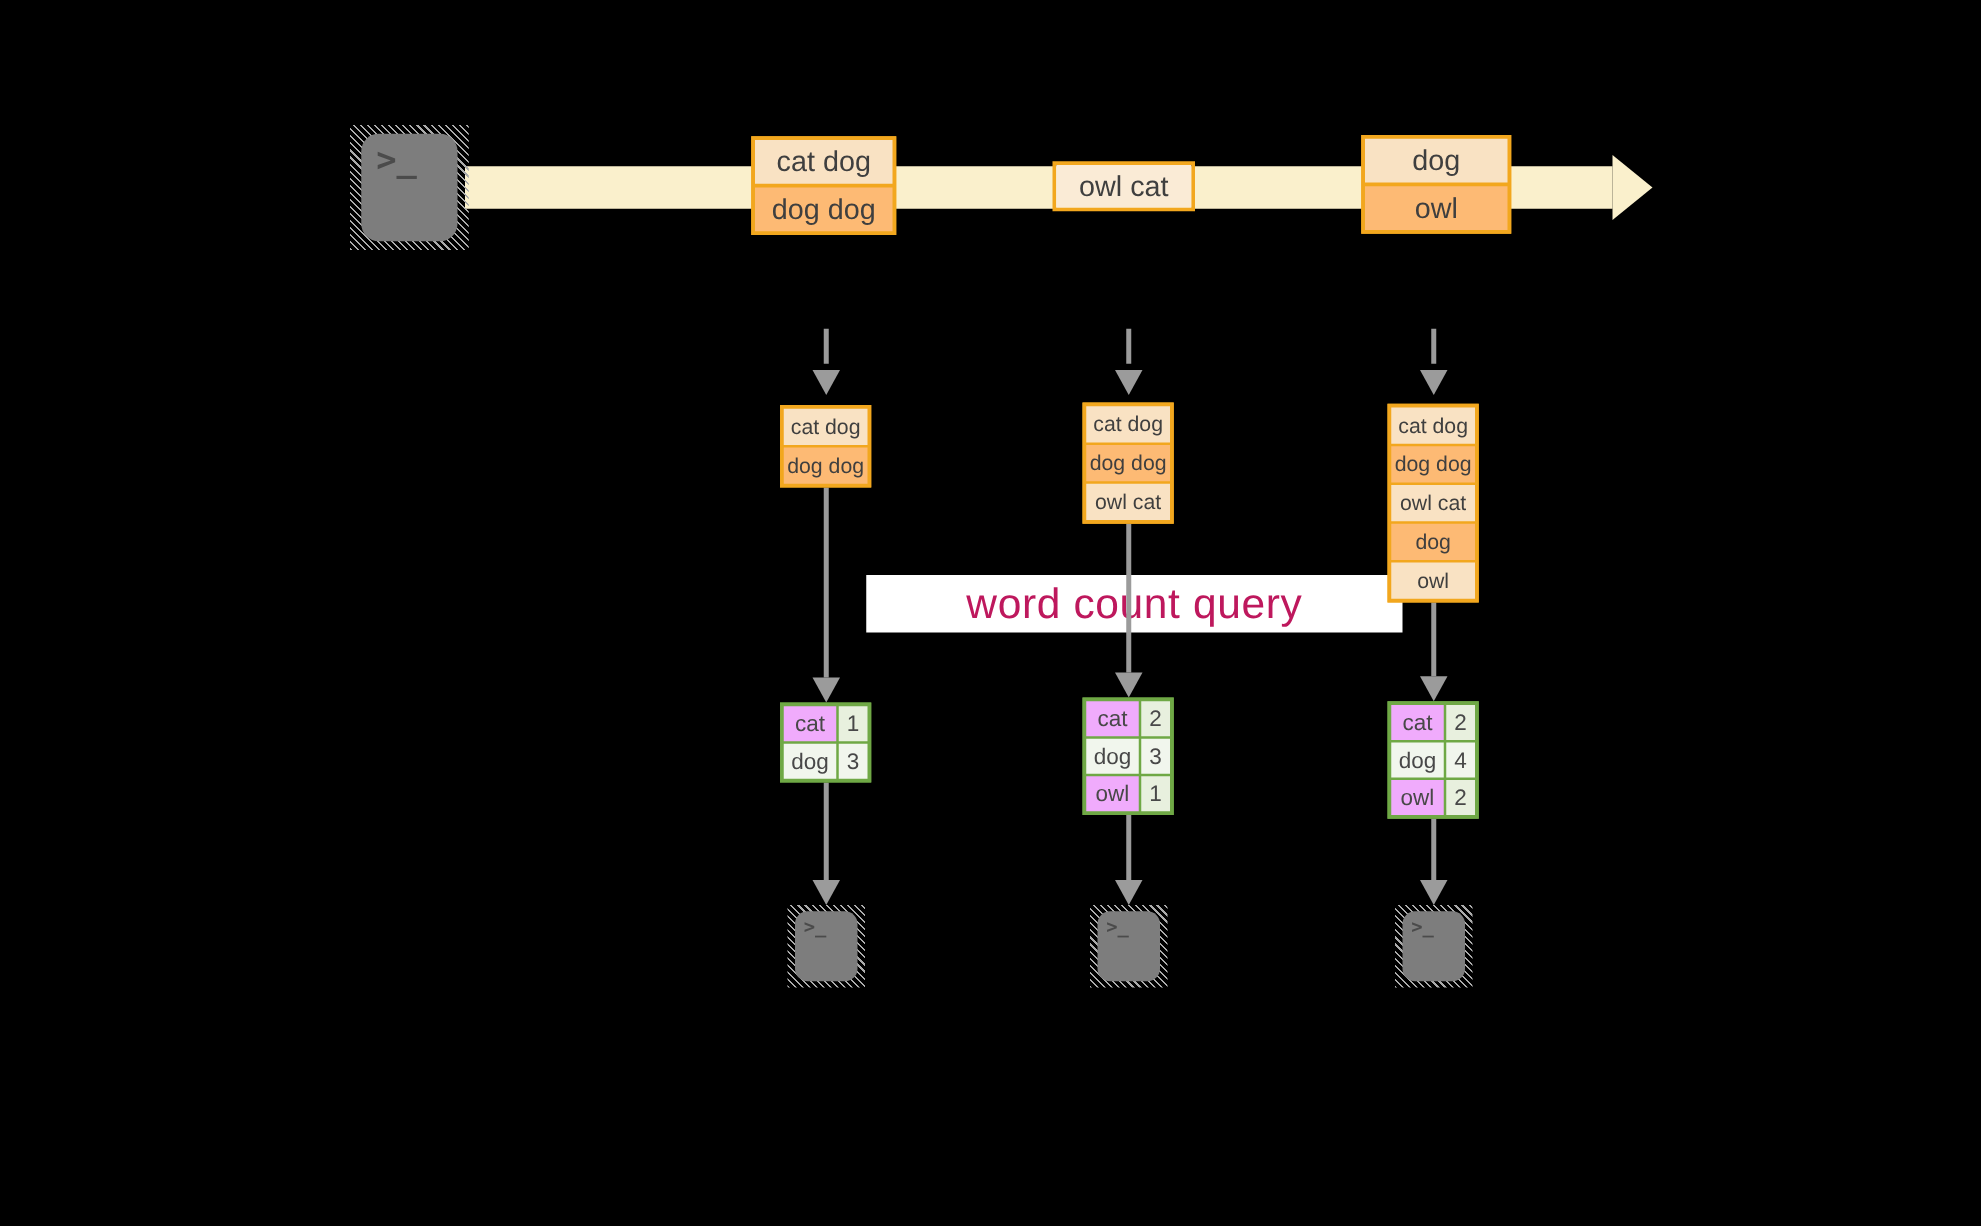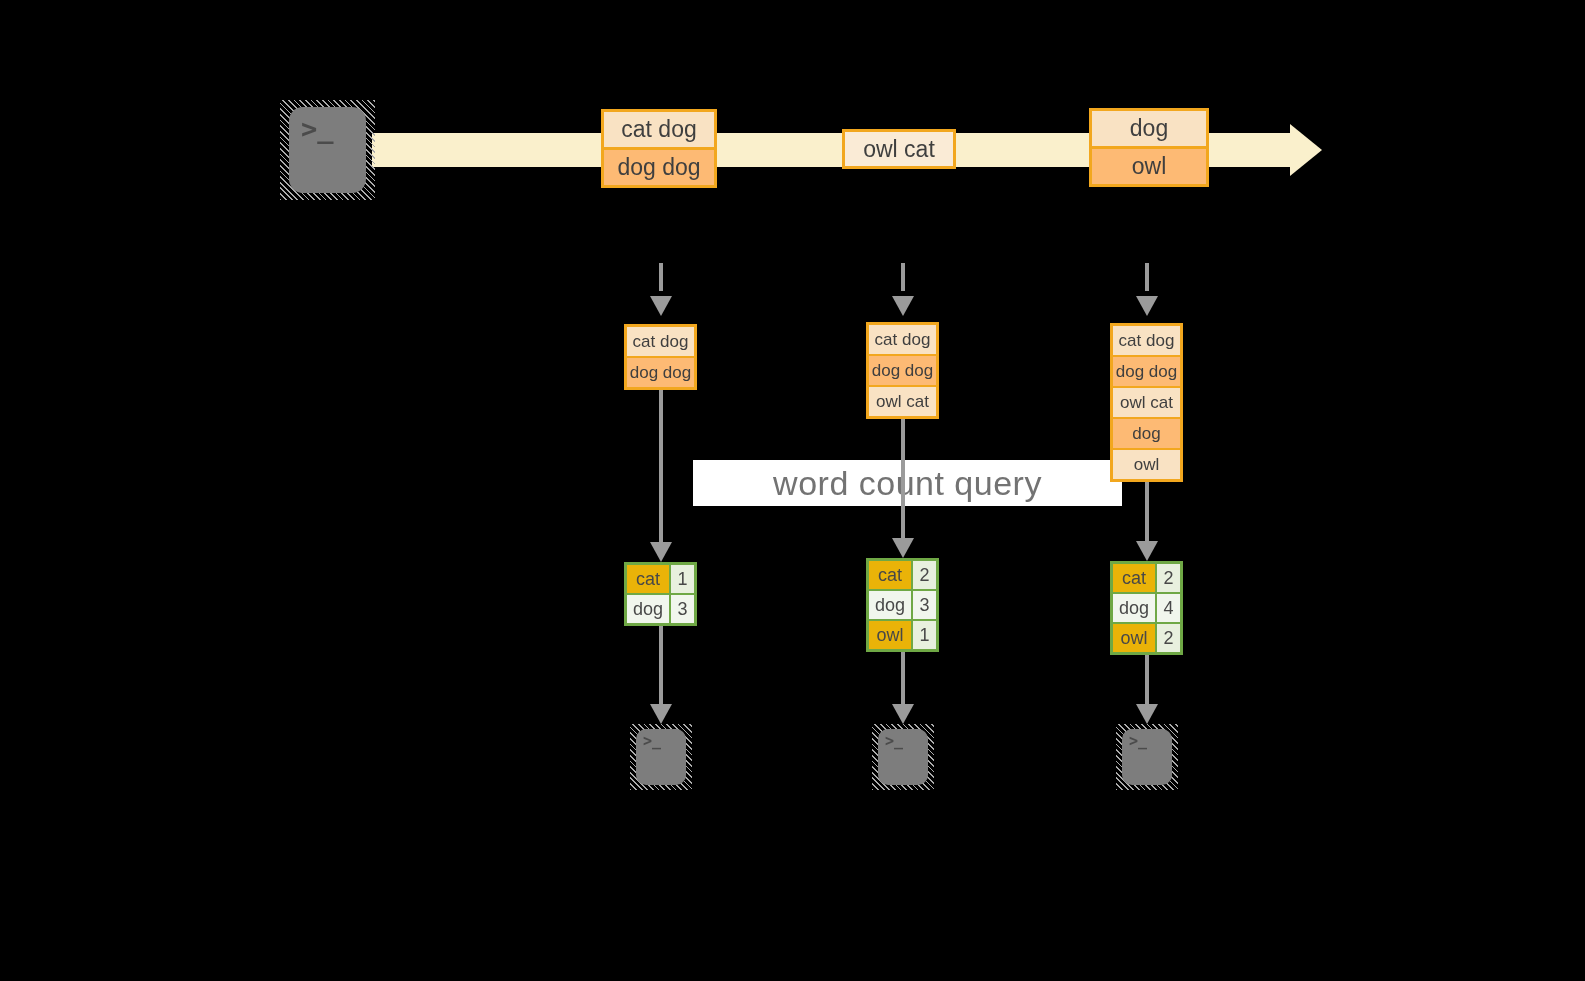--- a/index.html
+++ b/index.html
@@ -30,34 +30,34 @@
   .row-light{background:#fdba74;}
   .row-mid{background:#faebd6;}
 
   
   .gtable{position:absolute;border:3px solid #6fa845;background:#6fa845;
     display:flex;flex-direction:column;gap:2px;z-index:3;box-sizing:border-box;width:73px;}
   .grow{display:flex;gap:2px;height:28px;}
   .gcell{display:flex;align-items:center;justify-content:center;font-size:18px;color:#484848;}
   .gword{width:42px;}
   .gnum{flex:1;}
-  .g-dark{background:#eab308;}
+  .g-dark{background:#f0abfc;}
   .g-dark-num{background:#e8f0de;}
   .g-light{background:#f1f6ed;}
 
   
   .aline{position:absolute;width:4px;background:#9b9b9b;z-index:2;}
   .ahead{position:absolute;width:0;height:0;z-index:2;
     border-left:11px solid transparent;border-right:11px solid transparent;
     border-top:20px solid #9b9b9b;}
 
   
   .banner{position:absolute;left:693px;top:460px;width:429px;height:46px;background:#ffffff;
     z-index:1;display:flex;align-items:center;justify-content:center;}
-  .banner span{font-size:34px;color:#737373;letter-spacing:0.5px;}
+  .banner span{font-size:34px;color:#be185d;letter-spacing:0.5px;}
 
   
   .terminal{position:absolute;z-index:3;
     background:repeating-linear-gradient(45deg,#ababab 0,#ababab 1.2px,transparent 1.2px,transparent 4px);}
   .term-body{position:absolute;background:#7d7d7d;}
   .term-src .term-body{left:9px;top:7px;right:9px;bottom:7px;border-radius:14px;}
   .term-sm .term-body{left:6px;top:5px;right:6px;bottom:5px;border-radius:10px;}
   .term-glyph{position:absolute;font-family:"DejaVu Sans Mono",monospace;font-weight:bold;color:#4b4b4b;}
   .term-src .term-glyph{left:12px;top:6px;font-size:27px;}
   .term-sm .term-glyph{left:7px;top:3px;font-size:15px;}

